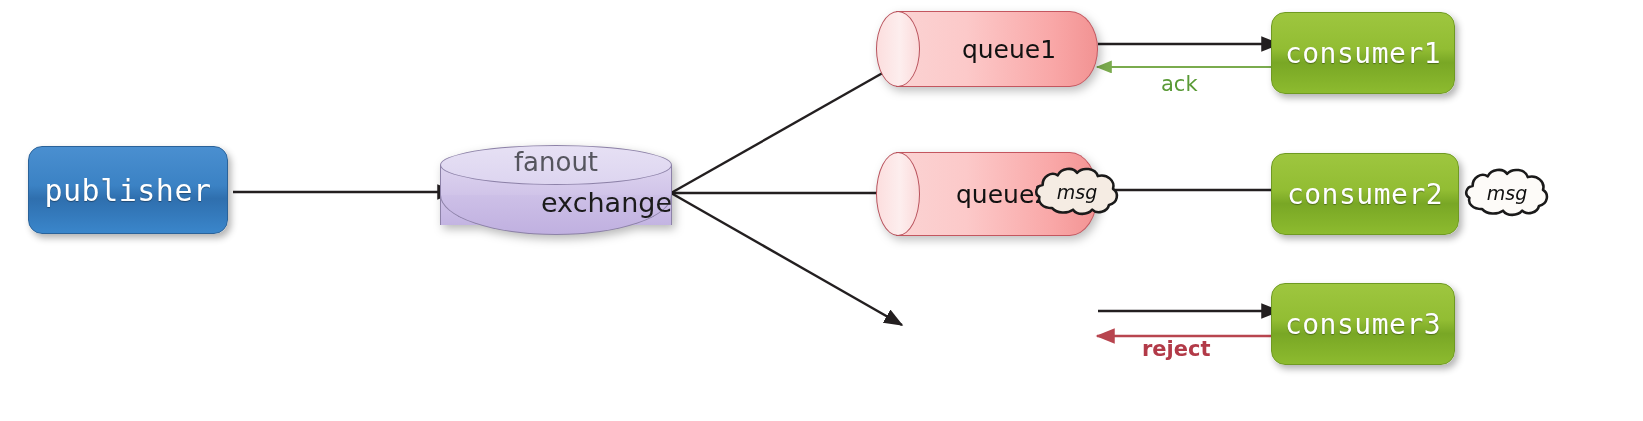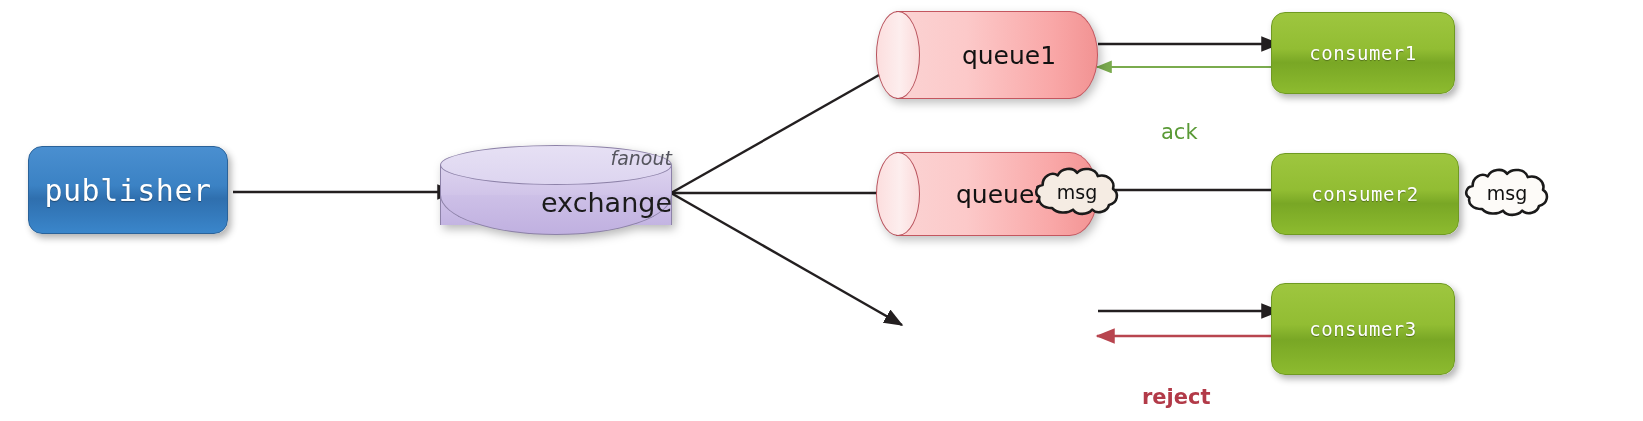--- a/index.html
+++ b/index.html
@@ -44,21 +44,21 @@
     pointer-events: none;
   }
   .box-publisher {
     background: linear-gradient(to bottom, #4a8fd0 0%, #3b82c4 45%, #2f6fae 60%, #3a86cb 100%);
     border: 1px solid #2a6299;
     font-size: 30px;
   }
   .box-consumer {
     background: linear-gradient(to bottom, #9ec63f 0%, #92bd33 45%, #79a725 62%, #8dbb2f 100%);
     border: 1px solid #6f9a22;
-    font-size: 19px;
+    font-size: 28px;
   }
 
   
   .exchange {
     position: absolute;
     filter: drop-shadow(3px 4px 5px rgba(0,0,0,0.28));
   }
   .exchange .ex-body {
     position: absolute;
     left: 0;
@@ -91,25 +91,24 @@
     border: 1px solid #8d82a8;
     border-radius: 50%;
     background: linear-gradient(to bottom, #e6e0f4 0%, #ddd5f0 100%);
     box-sizing: border-box;
   }
   .exchange .ex-top-label {
     position: absolute;
     left: 0;
     top: 2px;
     width: 100%;
-    text-align: right;
-    font-size: 19px;
+    text-align: center;
+    font-size: 26px;
     color: #55555e;
     font-family: "DejaVu Sans", sans-serif;
-    font-style: italic;
   }
   .exchange .ex-main-label {
     position: absolute;
     left: 0;
     top: 42px;
     width: 100%;
     text-align: right;
     font-size: 27px;
     color: #1b1b1b;
     font-family: "DejaVu Sans", sans-serif;
@@ -154,20 +153,21 @@
     align-items: center;
     justify-content: center;
     font-size: 25px;
     color: #111111;
     font-family: "DejaVu Sans", sans-serif;
   }
 
   
   .cloud {
     position: absolute;
+    font-style: italic;
   }
   .cloud .cloud-label {
     position: absolute;
     left: 0;
     top: 0;
     width: 100%;
     height: 100%;
     display: flex;
     align-items: center;
     justify-content: center;
@@ -177,21 +177,20 @@
     padding-top: 2px;
     box-sizing: border-box;
   }
 
   
   .edge-label {
     position: absolute;
     font-size: 21px;
     font-family: "DejaVu Sans", sans-serif;
     white-space: nowrap;
-    margin-top: 48px;
   }
   .edge-label.ack    { color: #5a9a36; }
   .edge-label.reject { color: #b23a48; }
 </style>
 </head>
 <body>
 
 <div id="canvas">
 
   <svg id="wires" viewBox="0 0 1643 421" width="1643" height="421" xmlns="http://www.w3.org/2000/svg">
@@ -229,21 +228,21 @@
   </div>
 
   <div class="exchange" style="left:440px; top:145px; width:232px; height:92px;">
     <div class="ex-body"></div>
     <div class="ex-bottom"></div>
     <div class="ex-top"></div>
     <div class="ex-top-label">fanout</div>
     <div class="ex-main-label">exchange</div>
   </div>
 
-  <div class="queue" style="left:876px; top:11px; width:222px; height:88px;">
+  <div class="queue" style="left:876px; top:11px; width:222px; height:76px;">
     <div class="q-body"></div>
     <div class="q-cap"></div>
     <div class="q-label">queue1</div>
   </div>
 
   <div class="queue" style="left:876px; top:152px; width:222px; height:84px;">
     <div class="q-body"></div>
     <div class="q-cap"></div>
     <div class="q-label" style="justify-content:flex-start; padding-left:36px;">queue2</div>
   </div>
@@ -270,21 +269,21 @@
   <div class="cloud" style="left:1463px; top:164px; width:88px; height:55px;">
     <svg viewBox="0 0 110 68" width="88" height="55" xmlns="http://www.w3.org/2000/svg">
       <path d="M24,56 C12,56 6,49 8,42 C1,38 4,28 12,27 C12,16 23,10 31,15
                C35,6 50,4 55,12 C62,4 78,6 81,16 C93,13 103,22 100,32
                C108,37 106,50 95,52 C93,61 80,64 74,58
                C68,65 55,65 50,58 C43,63 30,63 24,56 Z" fill="#fdfbf8" stroke="#1a1a1a" stroke-width="3.2" stroke-linejoin="round"></path>
     </svg>
     <div class="cloud-label">msg</div>
   </div>
 
-  <div class="node-box box-consumer" style="left:1271px; top:283px; width:184px; height:92px;">
+  <div class="node-box box-consumer" style="left:1271px; top:283px; width:184px; height:82px;">
     <span class="node-label">consumer3</span>
   </div>
 
   <div class="edge-label ack" style="left:1161px; top:72px;">ack</div>
 
   <div class="edge-label reject" style="left:1142px; top:337px;font-weight:bold;">reject</div>
 
 </div>
 
 </body></html>

